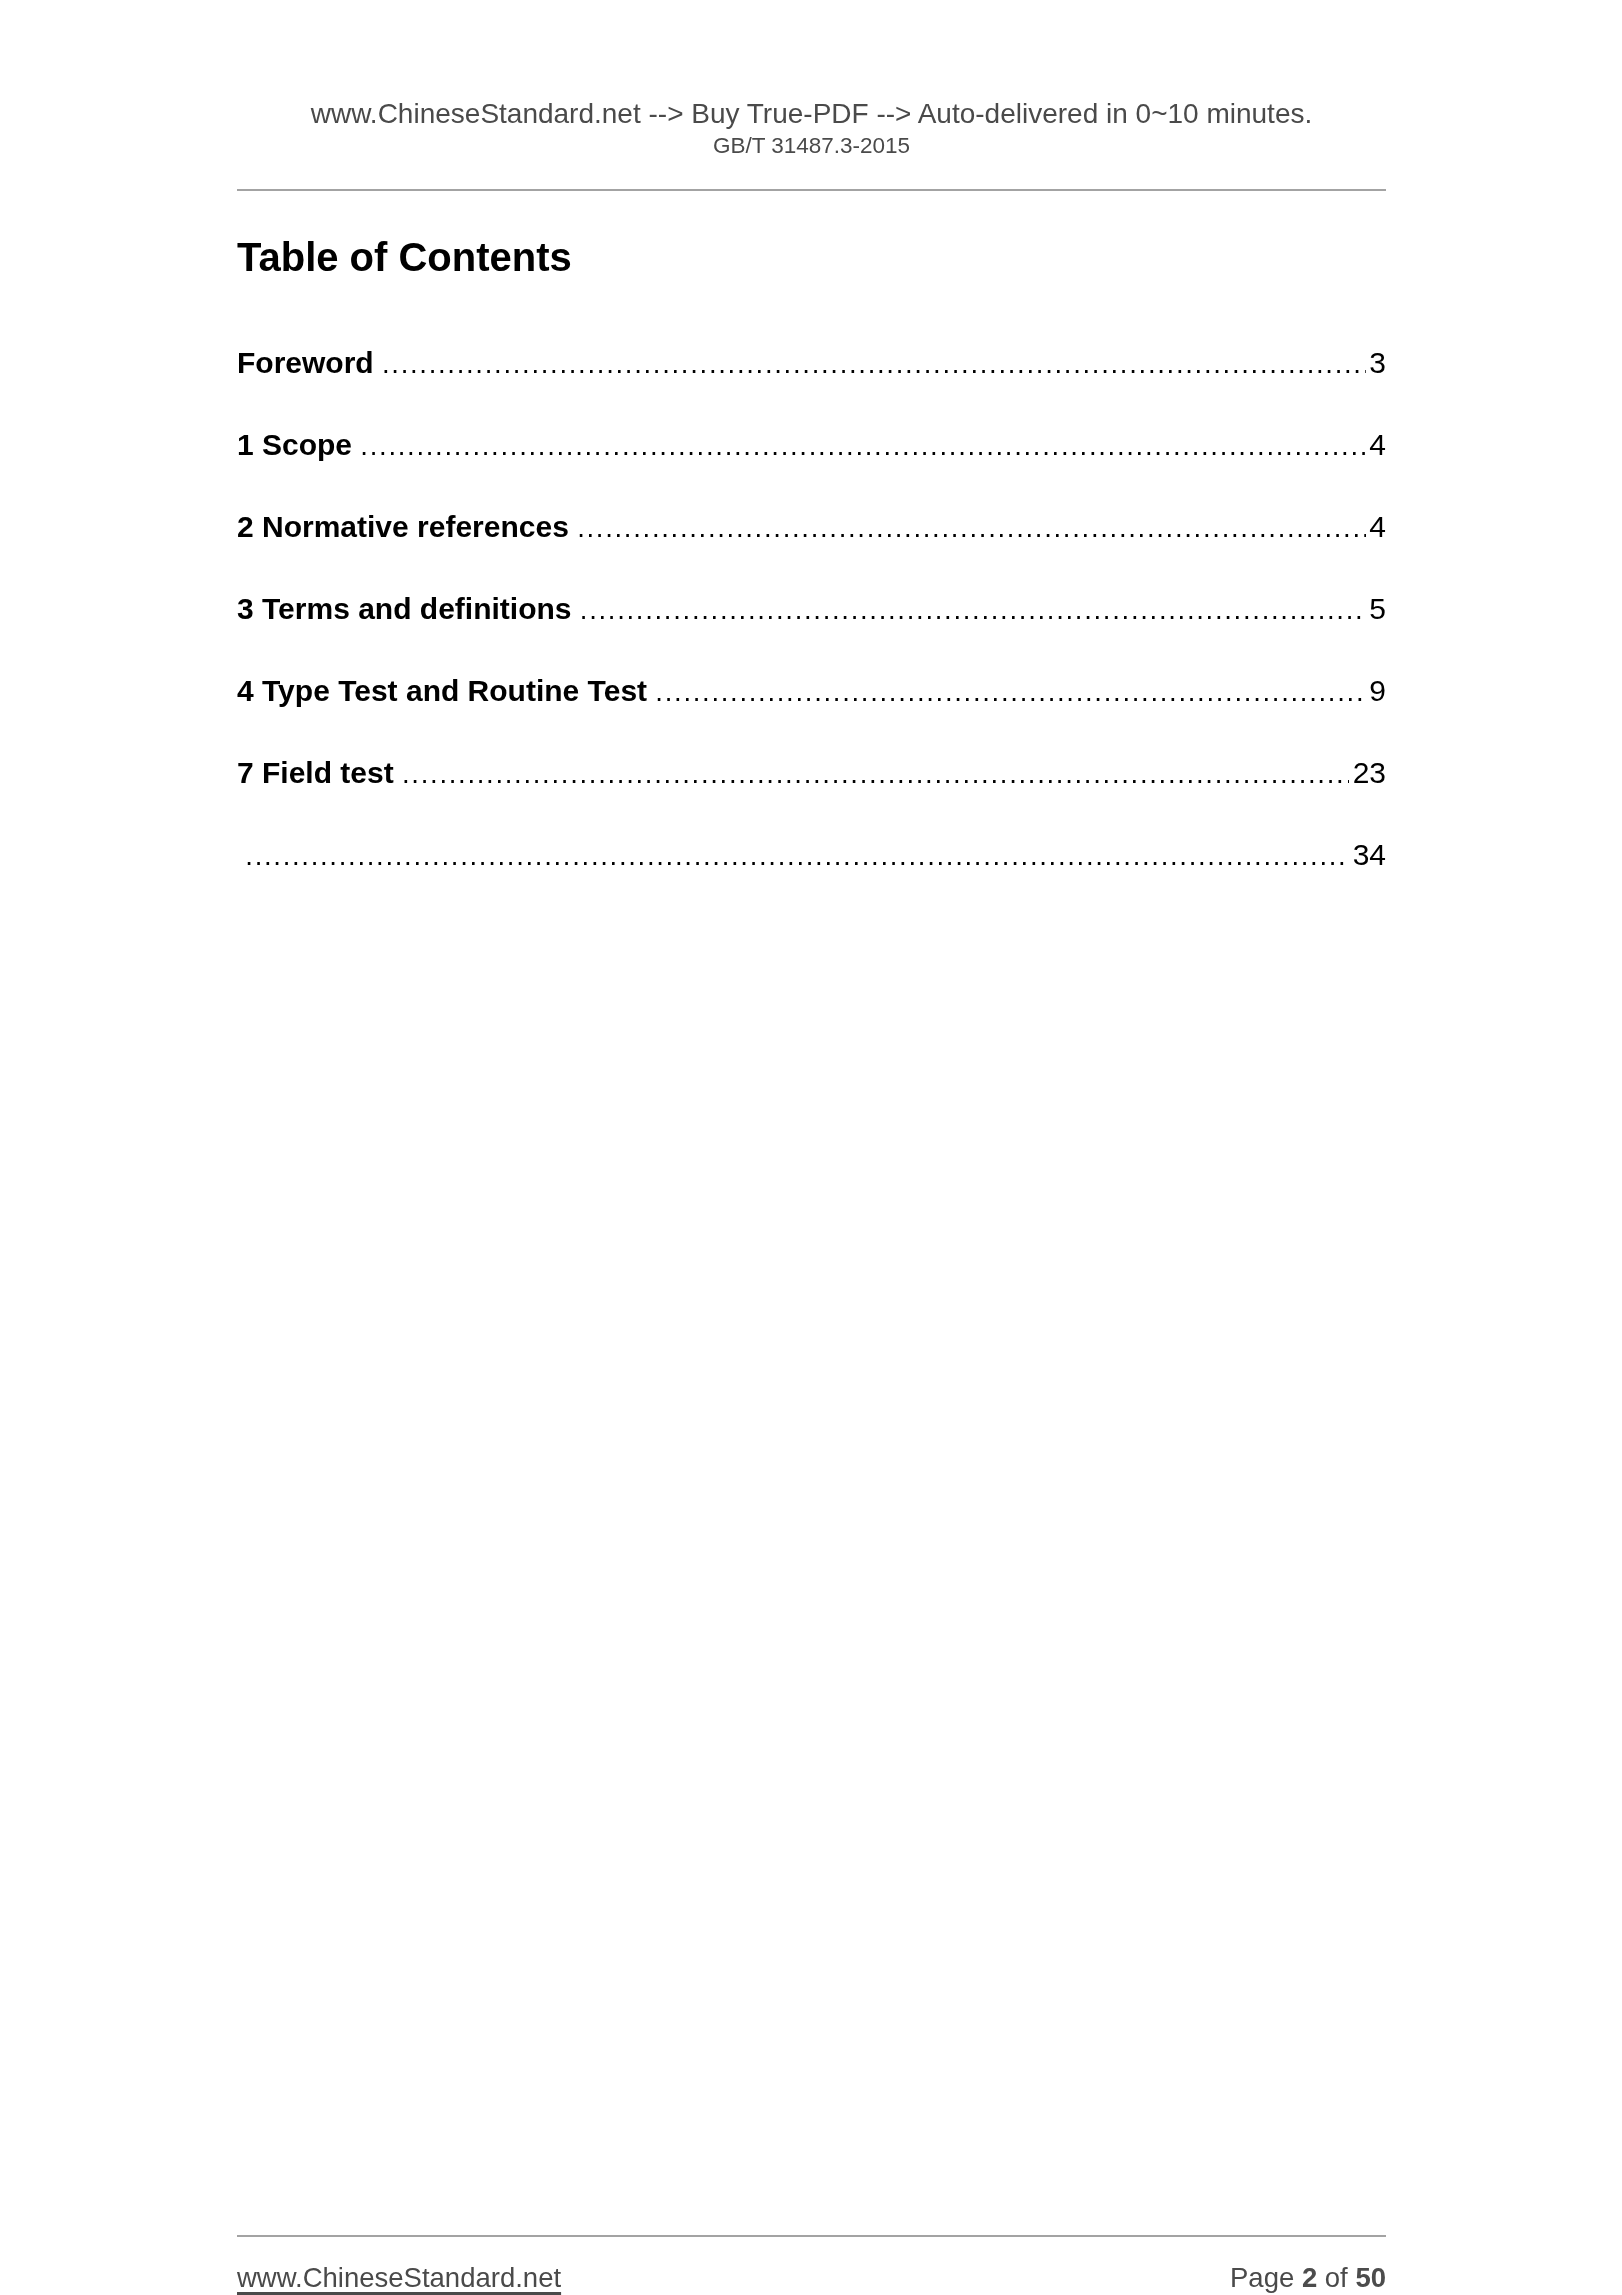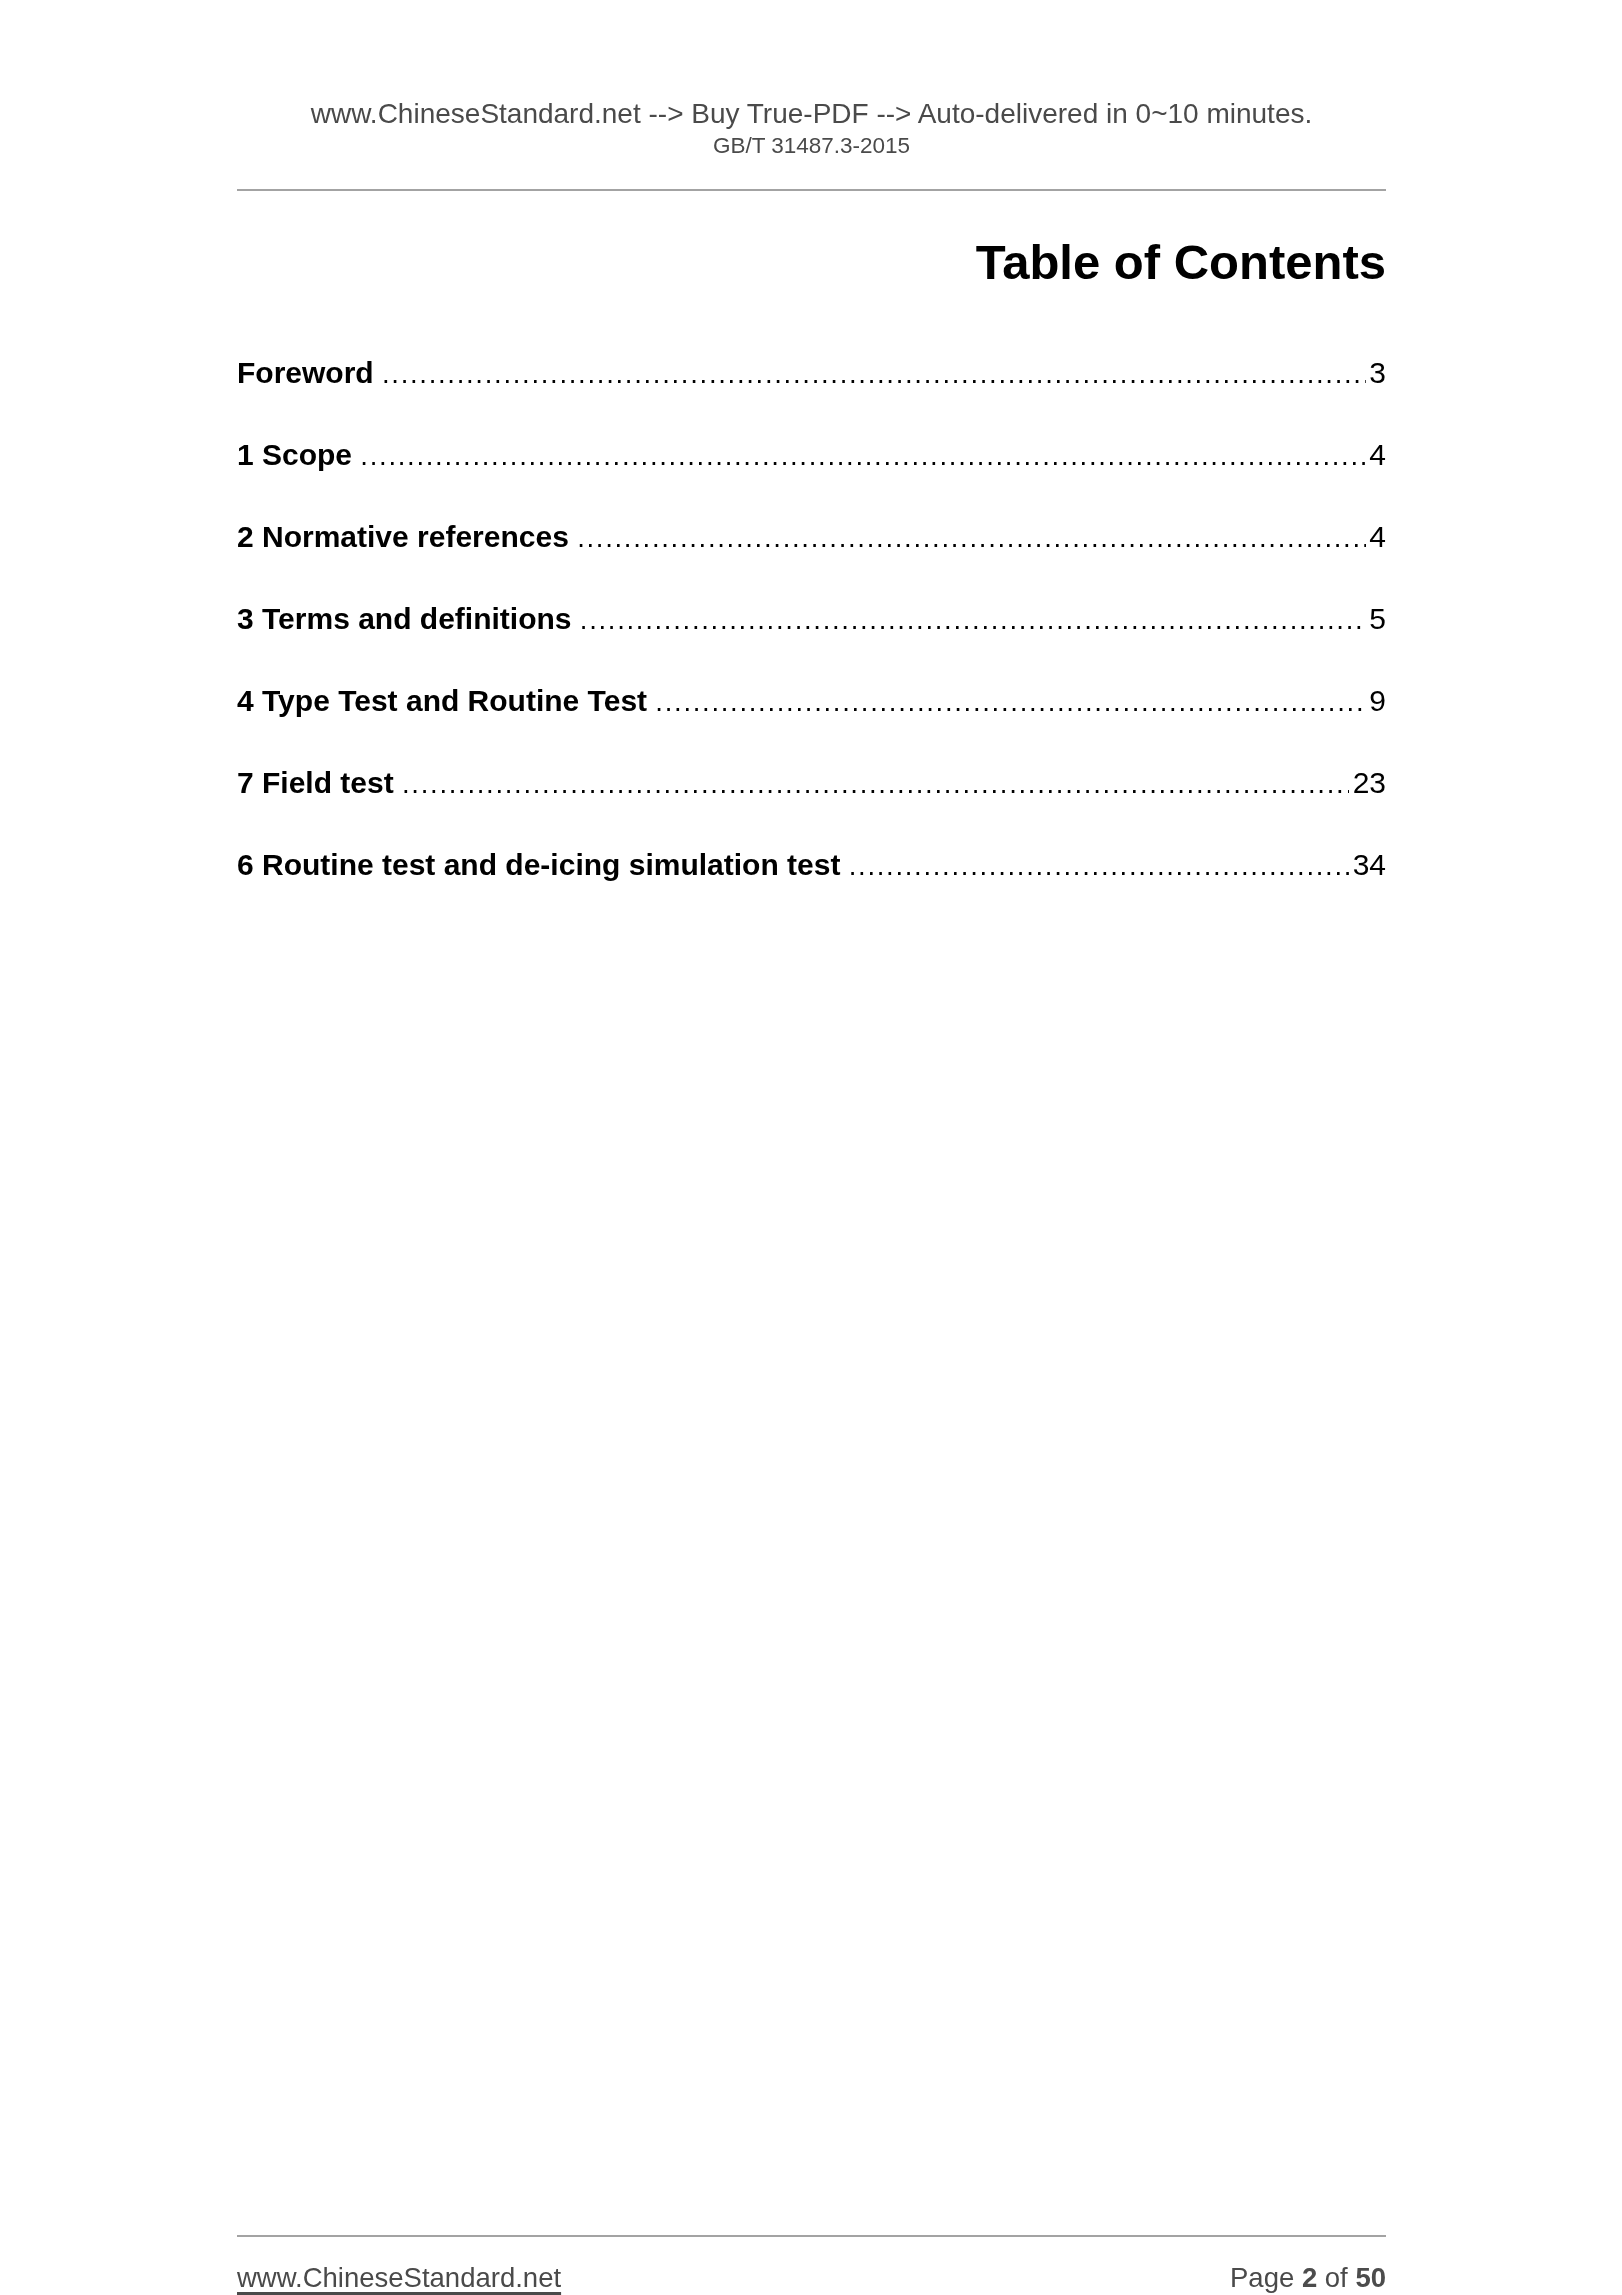--- a/index.html
+++ b/index.html
@@ -41,22 +41,22 @@
     border: none;
     border-top: 2.5px solid #a3a3a3;
     margin: 0;
     width: 100%;
   }
   .rule-top { margin-top: 30px; }
 
   
   .page-title {
     margin-top: 43px;
-    text-align: right;
-    font-size: 49px;
+    text-align: left;
+    font-size: 40px;
     line-height: 1.15;
     font-weight: bold;
     color: #000;
   }
 
   
   .toc {
     margin-top: 65px;
   }
   .toc-row {
@@ -153,21 +153,20 @@
       <span class="toc-label">4 Type Test and Routine Test</span>
       <span class="dot-leader">................................................................................................................................................................................................................................................</span>
       <span class="toc-page">9</span>
     </div>
       <div class="toc-row" style="">
       <span class="toc-label">7 Field test</span>
       <span class="dot-leader">................................................................................................................................................................................................................................................</span>
       <span class="toc-page">23</span>
     </div>
       <div class="toc-row" style="">
-      <span class="toc-label">6 Routine test and de-icing simulation test</span>
       <span class="dot-leader">................................................................................................................................................................................................................................................</span>
       <span class="toc-page">34</span>
     </div>
     </div>
 
   <div class="footer">
     <hr class="rule">
     <div class="footer-row">
       <span class="site-link">www.ChineseStandard.net</span>
       <span class="page-indicator">

